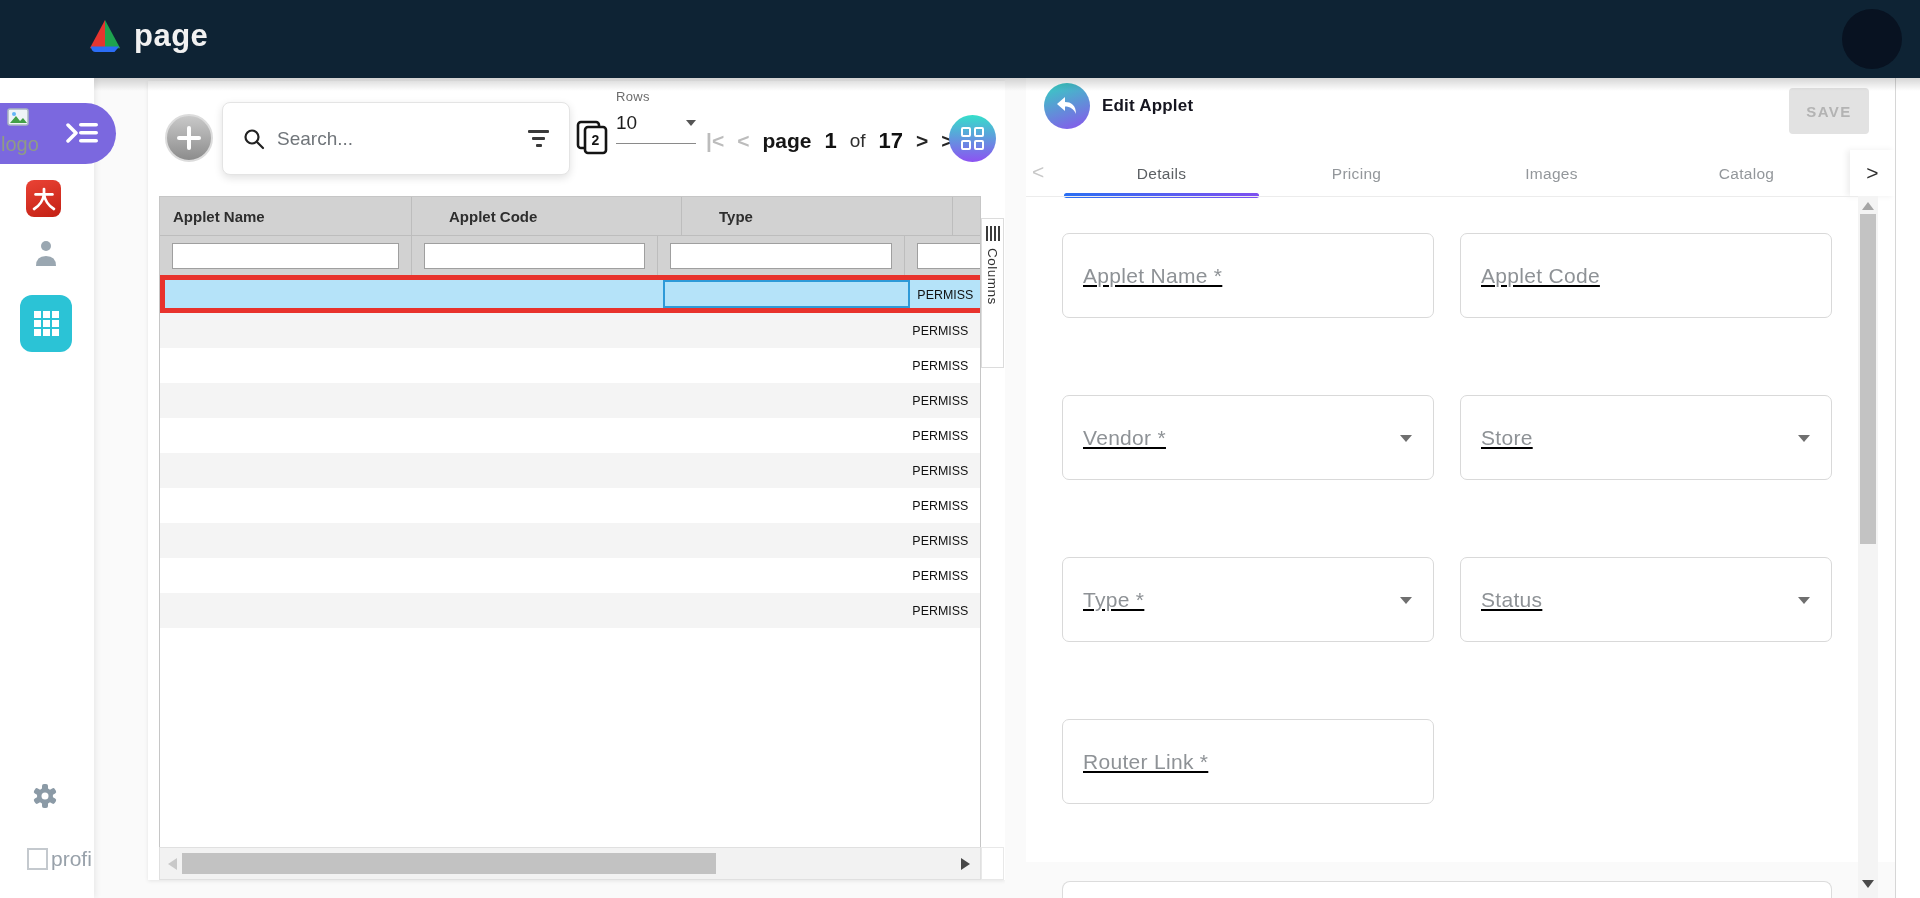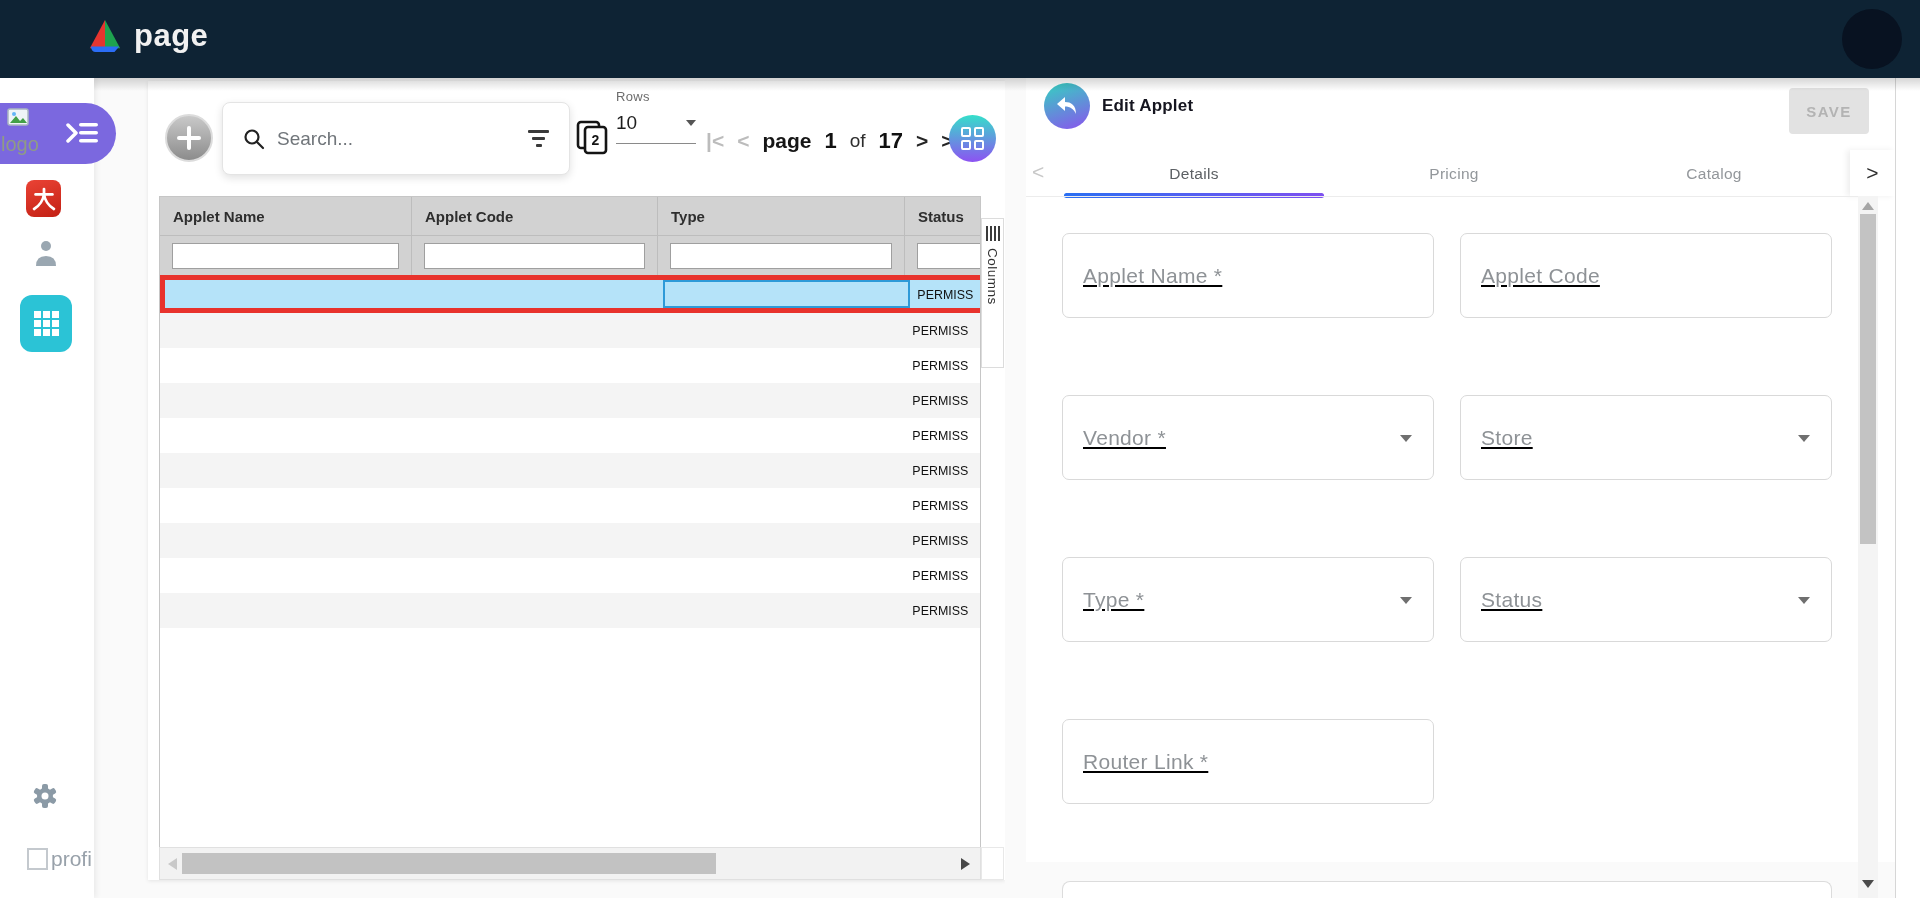--- a/index.html
+++ b/index.html
@@ -76,21 +76,21 @@
   .grid-btn { position:absolute; left:801px; top:34px; width:47px; height:47px; border-radius:50%;
               background:linear-gradient(180deg,#35dfca 0%,#8d52f2 100%);
               display:flex; align-items:center; justify-content:center; }
   .grid-btn .gi { display:grid; grid-template-columns:10px 10px; grid-template-rows:10px 10px; gap:3px; }
   .grid-btn .gi div { border:2px solid #fff; border-radius:2px; }
 
   
   .table { position:absolute; left:11px; top:115px; width:822px; height:651px; background:#fff;
            border:1px solid #c6c6c6; border-bottom:none; overflow:hidden; }
   .thead, .tfilter, .trow { display:flex; width:895px; }
-  .thead { height:38px; background:#d2d2d2; }
+  .thead { height:38px; background:#d2d2d2;gap:24px; }
   .hcell { display:flex; align-items:center; padding-left:13px; font-size:15px; font-weight:700;
            color:#2e2e2e; border-right:1px solid #bdbdbd; }
   .hcell.c3 { border-right:none; }
   .tfilter { height:40px; background:#d2d2d2; border-top:1px solid #bdbdbd; }
   .fcell { display:flex; align-items:center; border-right:1px solid #bdbdbd; padding:0 12px; }
   .fcell.c3 { border-right:none; }
   .fcell input { width:100%; height:26px; border:1px solid #9f9f9f; background:#fff; outline:none;
                  font-size:13px; padding:0 6px; }
   .c0{width:252px; flex:0 0 auto;} .c1{width:246px; flex:0 0 auto;}
   .c2{width:247px; flex:0 0 auto;} .c3{width:150px; flex:0 0 auto;}
@@ -432,20 +432,23 @@
     <span class="tab-chev-left">&lt;</span>
     <div class="tabs">
       <div class="tab active">
         <span>Details</span>
           <div class="tab-underline"></div>
       </div>
       <div class="tab">
           <span>Pricing</span>
         </div>
       <div class="tab">
+          <span>Images</span>
+        </div>
+      <div class="tab">
           <span>Catalog</span>
         </div>
     </div>
     <div class="tab-chev-right">
       <span>&gt;</span>
     </div>
   </div>
   <div class="tabs-divider"></div>
 
   <div class="form-fields">

